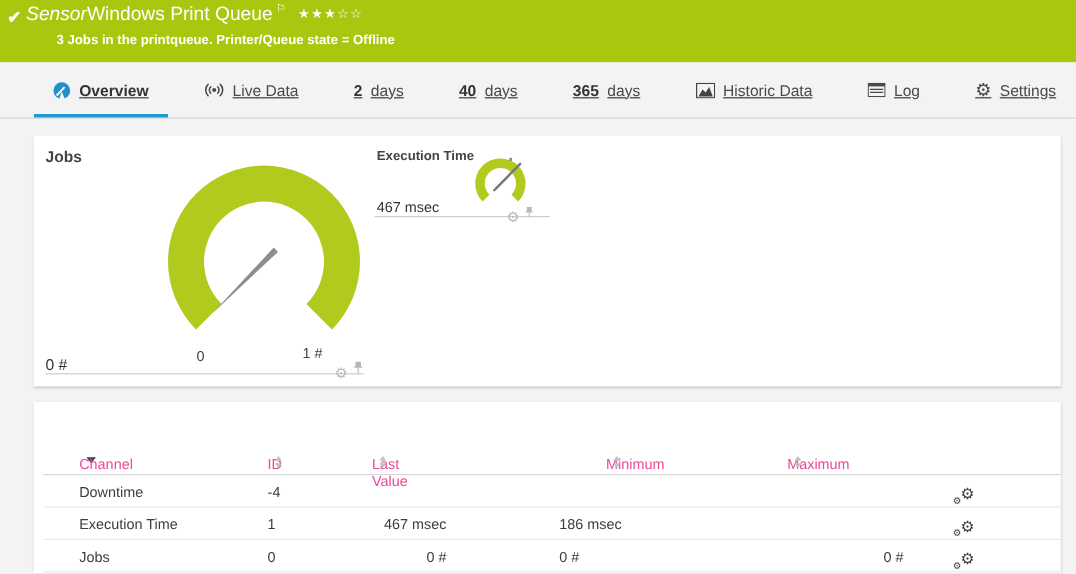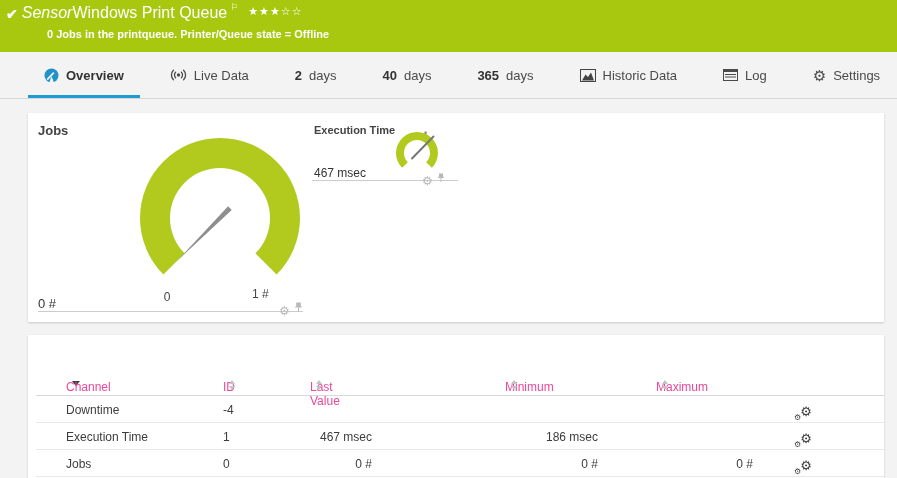--- a/index.html
+++ b/index.html
@@ -21,21 +21,21 @@
   .sh-kind { font-style:italic; font-size:16px; margin-right:0; }
   .sh-name { font-size:16px;text-align:center; }
   .sh-flag { font-size:9px; margin-left:3px; position:relative; top:-2px; }
   .sh-stars { font-size:11px; letter-spacing:1px; margin-left:10px; position:relative; top:1px; }
   .sh-status { position:absolute; top:28px; left:47px; font-size:11px; font-weight:bold; }
 
   
   .tabbar {
     position:absolute; top:52px; left:0; width:897px; height:47px;
     background:#f3f3f3; border-bottom:1px solid #d7d7d7;
-    display:flex; align-items:stretch; padding-left:28px; gap:14px;
+    display:flex; align-items:stretch; padding-left:28px; gap:14px;text-decoration:underline;
   }
   .tab {
     display:flex; align-items:center; gap:7px; padding:0 16px;
     font-size:13px; color:#4a4a4a; cursor:pointer; white-space:nowrap;
   }
   .tab b { color:#333; }
   .tab.active { box-shadow: inset 0 -3px 0 #1e9cd2; color:#333; font-weight:bold; }
   .tab-ic { display:inline-flex; align-items:center; }
   .gear-glyph { font-size:15px; color:#4a4a4a; line-height:1; }
 
@@ -67,21 +67,21 @@
   .thead-row, .trow { position:relative; width:100%; }
   .thead-row { margin-top:37px; height:24px; border-bottom:1px solid #d8d8d8; }
   .trow { height:27px; border-bottom:1px solid #e9e9e9; }
   .thead-row span, .trow span { position:absolute; top:4px; font-size:12px; }
   .trow span { top:7px; }
   .th { color:#ec4899; font-weight:normal; cursor:pointer; }
   .h-channel { left:30px; } .h-id { left:187px; } .h-last { left:274px; }
   .h-min { left:469px; } .h-max { left:620px; }
   .c-channel { left:30px; } .c-id { left:187px; }
   .c-last { left:200px; width:136px; text-align:right; }
-  .c-min  { left:430px; width:132px; text-align:right; }
+  .c-min  { left:430px; width:132px; }
   .c-max  { left:590px; width:127px; text-align:right; }
   .c-gear { left:758px; top:4px !important; cursor:pointer; }
 
   .sort-caret { display:inline-block; width:0; height:0; margin-left:6px;
     border-left:4px solid transparent; border-right:4px solid transparent;
     border-top:5px solid #3f3f3f; vertical-align:middle; }
   .sort-both { display:inline-flex; flex-direction:column; gap:2px; margin-left:6px; vertical-align:middle; }
   .sort-both i { width:0; height:0; border-left:3.5px solid transparent; border-right:3.5px solid transparent; }
   .sort-up { border-bottom:4px solid #c2c2c2; }
   .sort-dn { border-top:4px solid #c2c2c2; }
@@ -94,21 +94,21 @@
 <body>
 
 <div class="sensor-header">
   <div class="sh-row1">
     <span class="sh-check">✔</span>
     <span class="sh-kind">Sensor</span>
     <span class="sh-name">Windows Print Queue</span>
     <span class="sh-flag">⚐</span>
     <span class="sh-stars">★★★☆☆</span>
   </div>
-  <div class="sh-status">0 Jobs in the printqueue. Printer/Queue state = Offline</div>
+  <div class="sh-status">3 Jobs in the printqueue. Printer/Queue state = Offline</div>
 </div>
 
 <div class="tabbar">
   <div class="tab active">
     <span class="tab-ic">
       <svg width="15" height="15" viewBox="0 0 15 15">
         <circle cx="7.5" cy="7.5" r="7" fill="#2191c9"></circle>
         <path d="M7.5 8.2 L5.2 15 L10.2 15 Z" fill="#f3f3f3"></path>
         <line x1="9.8" y1="4.6" x2="3.2" y2="11.6" stroke="#f3f3f3" stroke-width="1.7"></line>
       </svg>

